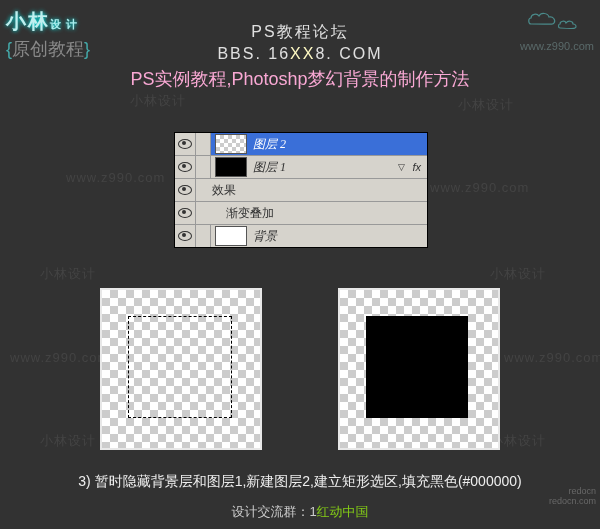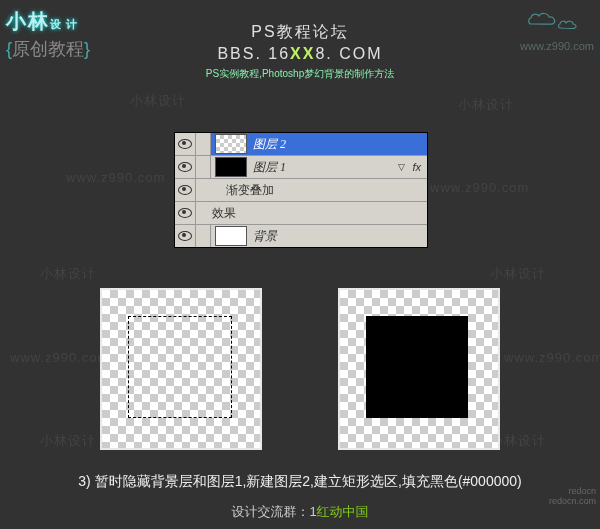--- a/index.html
+++ b/index.html
@@ -64,26 +64,26 @@
     color: #e0e0e0;
     letter-spacing: 2px;
   }
   .header-line2 {
     font-size: 16px;
     color: #e0e0e0;
     letter-spacing: 2px;
     margin-top: 2px;
   }
   .header-line2 .xx {
-    color: #bef264;
-    font-weight: bold;
+    color: #fef9c3;
+    font-weight: normal;
   }
   .header-line3 {
-    font-size: 10px;
-    color: #86efac;
+    font-size: 18px;
+    color: #f9a8d4;
     margin-top: 4px;
   }
   .watermark {
     position: absolute;
     font-size: 13px;
     color: rgba(120,120,120,0.25);
     pointer-events: none;
     letter-spacing: 1px;
   }
   .layers-panel {
@@ -296,31 +296,31 @@
   <div class="row">
     <div class="eye-col">
         <span class="eye"></span>
       </div>
     <div class="link-col"></div>
     <div class="thumb black"></div>
     <div class="label">图层 1</div>
     <span class="arrow">▽</span>
     <span class="fx">fx</span>
   </div>
+  <div class="row effect">
+    <div class="eye-col">
+        <span class="eye"></span>
+      </div>
+    <div class="label">效果</div>
+  </div>
   <div class="row subeffect">
     <div class="eye-col">
         <span class="eye"></span>
       </div>
     <div class="label">渐变叠加</div>
-  </div>
-  <div class="row effect">
-    <div class="eye-col">
-        <span class="eye"></span>
-      </div>
-    <div class="label">效果</div>
   </div>
   <div class="row" style="border-bottom:none;">
     <div class="eye-col">
         <span class="eye"></span>
       </div>
     <div class="link-col"></div>
     <div class="thumb white"></div>
     <div class="label">背景</div>
   </div>
 </div>

